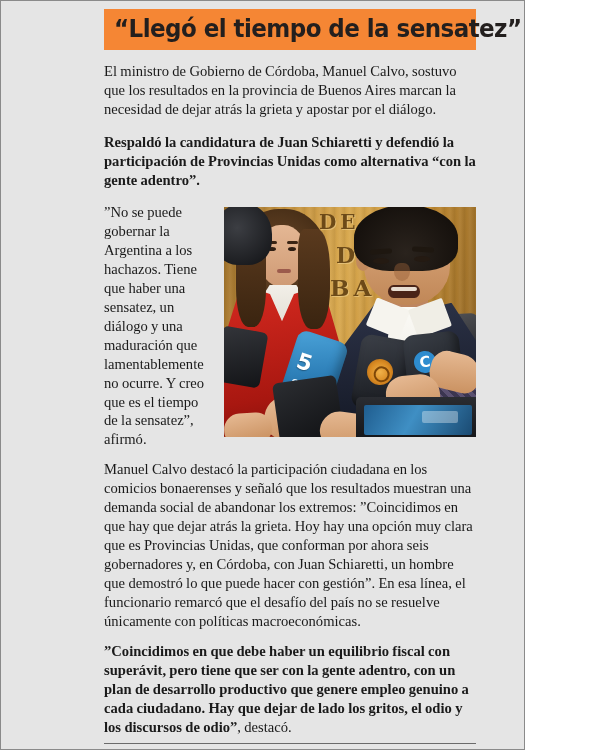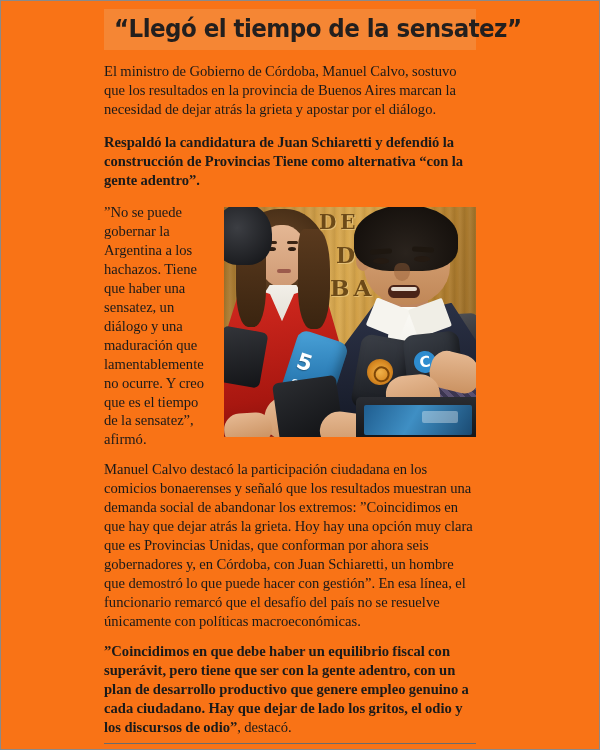--- a/index.html
+++ b/index.html
@@ -10,23 +10,23 @@
   }
   body {
     width: 600px;
     height: 750px;
     font-family: "Liberation Serif", serif;
     overflow: hidden;
   }
 
   #page {
     position: relative;
-    width: 600px;
+    width: 525px;
     height: 750px;
-    background: #f97316;
+    background: #e5e5e5;
     border-left: 1px solid #8a8a8a;
     border-right: 1px solid #8a8a8a;
     border-top: 1px solid #8a8a8a;
     border-bottom: 1px solid #8a8a8a;
     overflow: hidden;
   }
 
   
   .article {
     position: absolute;
@@ -391,21 +391,21 @@
 
     <div class="headline-banner">
       <span class="headline-text">“Llegó el tiempo de la sensatez”</span>
     </div>
 
 
     <div class="body-copy">
 
       <p>El ministro de Gobierno de Córdoba, Manuel Calvo, sostuvo que los resultados en la provincia de Buenos Aires marcan la necesidad de dejar atrás la grieta y apostar por el diálogo.</p>
 
-      <p class="lede-bold">Respaldó la candidatura de Juan Schiaretti y defendió la construcción de Provincias Tiene como alternativa “con la gente adentro”.</p>
+      <p class="lede-bold">Respaldó la candidatura de Juan Schiaretti y defendió la participación de Provincias Unidas como alternativa “con la gente adentro”.</p>
 
       <div class="photo-wrap">
         <div class="photo">
 
           <div class="bk-wood"></div>
 
           <div class="bk-letters">
             <span class="l1">Y DE LA</span>
             <span class="l2">DE</span>
             <span class="l3">BA</span>

